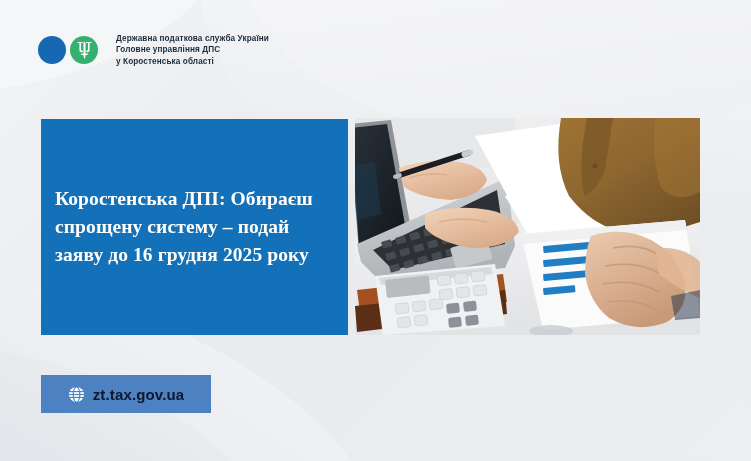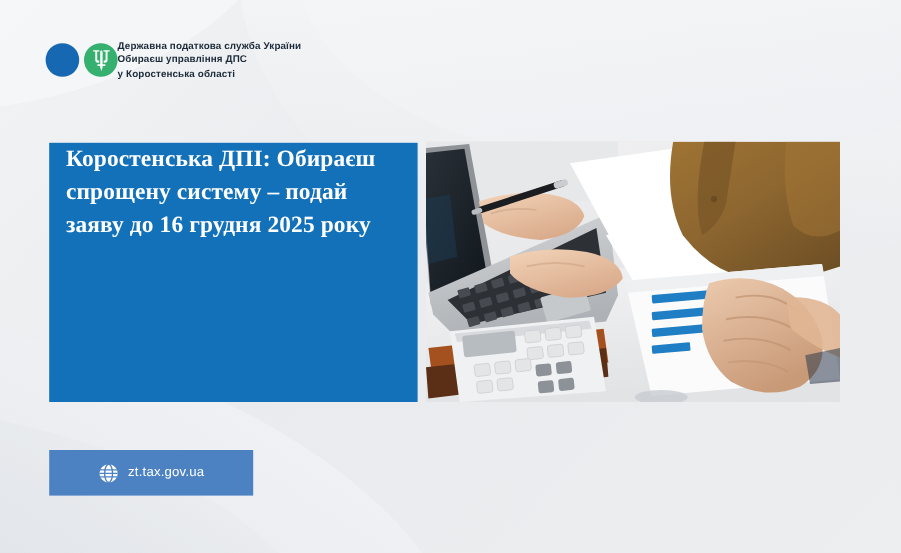--- a/index.html
+++ b/index.html
@@ -63,21 +63,21 @@
     opacity: .85;
   }
 
   
   .brand {
     position: absolute;
     left: 38px;
     top: 34px;
     display: flex;
     align-items: center;
-    gap: 0;
+    gap: 18px;
     z-index: 5;
   }
   .brand-marks {
     display: flex;
     align-items: center;
     gap: 4px;
   }
   .dot {
     width: 28px;
     height: 28px;
@@ -112,21 +112,21 @@
   .headline-panel {
     position: absolute;
     left: 41px;
     top: 119px;
     width: 307px;
     height: 216px;
     background: #1271b8;
     box-sizing: border-box;
     padding: 0 14px;
     display: flex;
-    align-items: flex-start;
+    align-items: center;
     z-index: 4;
   }
   .headline {
     font-family: "Liberation Serif", "DejaVu Serif", serif;
     font-weight: bold;
     font-size: 19.5px;
     line-height: 1.42;
     color: #ffffff;
     margin: 0;
     letter-spacing: .1px;
@@ -153,23 +153,23 @@
     width: 170px;
     height: 38px;
     background: #4d82c2;
     display: flex;
     align-items: center;
     justify-content: center;
     gap: 8px;
     z-index: 6;
   }
   .url-text {
-    color: #ffffff;
-    font-size: 11px;
-    font-weight: normal;
+    color: #0f172a;
+    font-size: 15px;
+    font-weight: bold;
     letter-spacing: .15px;
   }
   .globe-icon svg { display: block; }
 </style>
 </head>
 <body>
 
 <div id="stage">
 
   <div class="bg-base"></div>
@@ -188,21 +188,21 @@
             <path d="M8.5 0.6 L9.5 2.2 L9.5 15.0 L8.5 18.4 L7.5 15.0 L7.5 2.2 Z"></path>
             <path d="M1.6 2.0 L3.4 2.0 L3.4 9.3 C3.4 10.5 4.3 11.3 5.6 11.3 L6.6 11.3 L6.6 9.5 L5.9 9.5 C5.3 9.5 5.0 9.2 5.0 8.6 L5.0 2.0 L6.8 2.0 L6.8 0.9 L1.6 0.9 Z"></path>
             <path d="M15.4 2.0 L13.6 2.0 L13.6 9.3 C13.6 10.5 12.7 11.3 11.4 11.3 L10.4 11.3 L10.4 9.5 L11.1 9.5 C11.7 9.5 12.0 9.2 12.0 8.6 L12.0 2.0 L10.2 2.0 L10.2 0.9 L15.4 0.9 Z"></path>
             <path d="M5.2 12.6 L11.8 12.6 L11.8 14.0 L5.2 14.0 Z"></path>
           </g>
         </svg>
       </span>
     </div>
     <div class="brand-text">
       <div class="brand-line1">Державна податкова служба України</div>
-      <div class="brand-line2">Обираєш управління ДПС</div>
+      <div class="brand-line2">Головне управління ДПС</div>
       <div class="brand-line3">у Коростенська області</div>
     </div>
   </div>
 
   <div class="headline-panel">
     <p class="headline">Коростенська ДПІ: Обираєш спрощену систему – подай заяву до 16 грудня 2025 року</p>
   </div>
 
   <div class="photo">
     <svg width="345" height="217" viewBox="0 0 345 217" role="img" aria-hidden="true">

